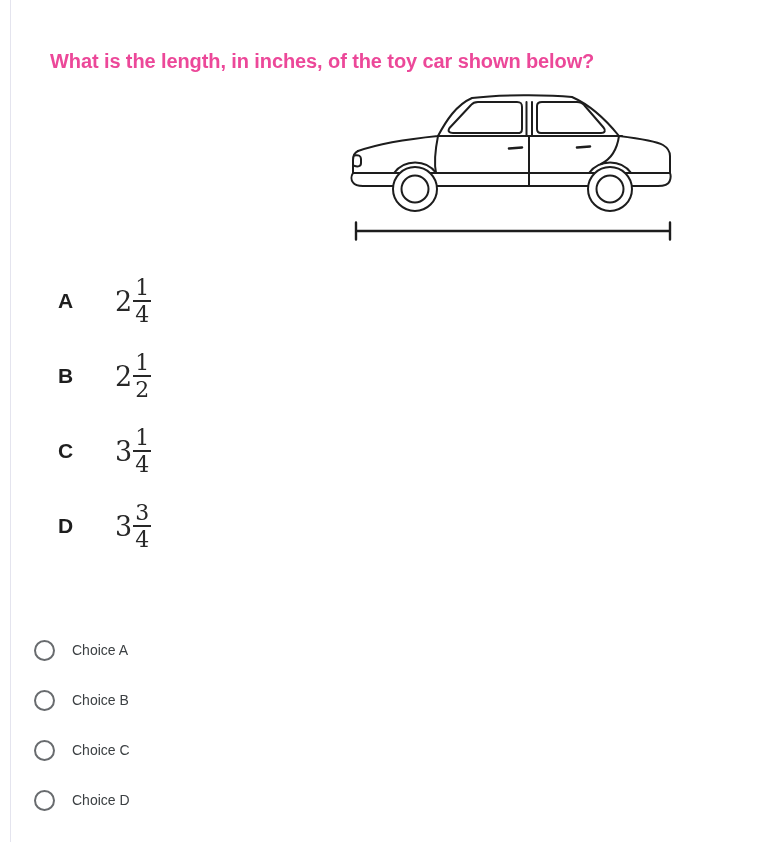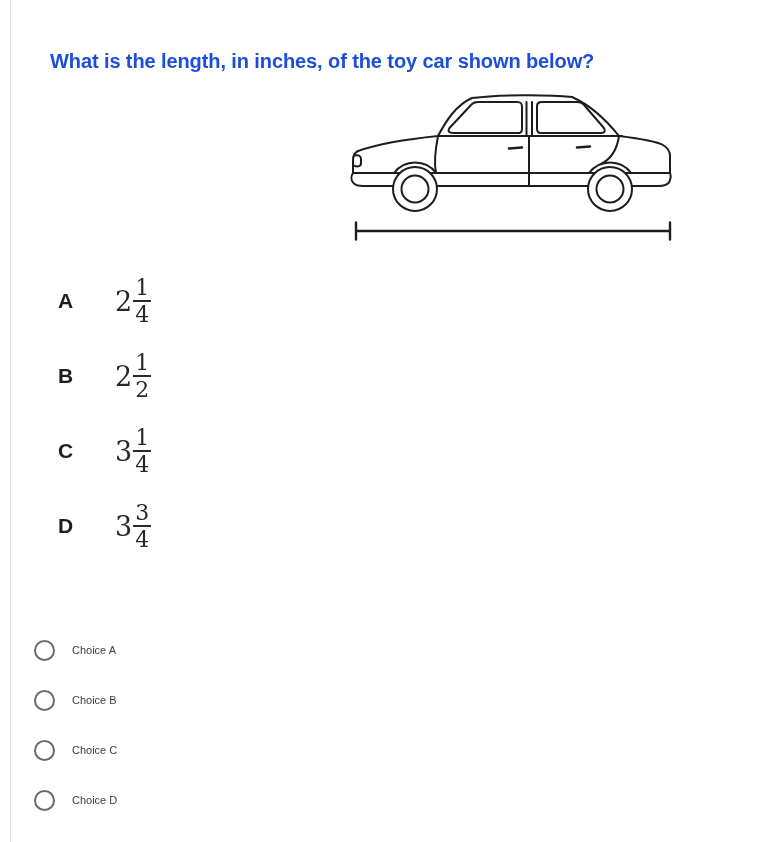--- a/index.html
+++ b/index.html
@@ -5,21 +5,21 @@
   html,body{margin:0;padding:0;}
   body{
     width:778px;height:842px;background:#ffffff;position:relative;overflow:hidden;
     font-family:"Liberation Sans",sans-serif;
   }
   .left-border{
     position:absolute;left:10px;top:0;width:1px;height:842px;background:#e4e4ee;
   }
   .question{
     position:absolute;left:50px;top:50px;margin:0;
-    font-size:20px;font-weight:700;color:#1d4ed8;letter-spacing:-0.1px;
+    font-size:20px;font-weight:700;color:#ec4899;letter-spacing:-0.1px;
     white-space:nowrap;
   }
   .figure{
     position:absolute;left:350px;top:93px;width:330px;height:152px;
   }
   .figure svg{display:block;}
   .options{
     position:absolute;left:58px;top:272px;
   }
   .option-row{
@@ -40,21 +40,21 @@
     position:absolute;left:34px;top:639px;
   }
   .radio-row{
     display:flex;align-items:center;height:22px;margin-bottom:28px;cursor:pointer;
   }
   .radio-circle{
     box-sizing:border-box;width:21px;height:21px;border:2px solid #686b6e;
     border-radius:50%;margin-right:17px;background:#fff;flex:none;
   }
   .radio-label{
-    font-size:11px;color:#3c4043;
+    font-size:14px;color:#3c4043;
   }
 </style>
 </head>
 <body>
 
 <div class="left-border"></div>
 
 <h1 class="question">What is the length, in inches, of the toy car shown below?</h1>
 
 <div class="figure">

